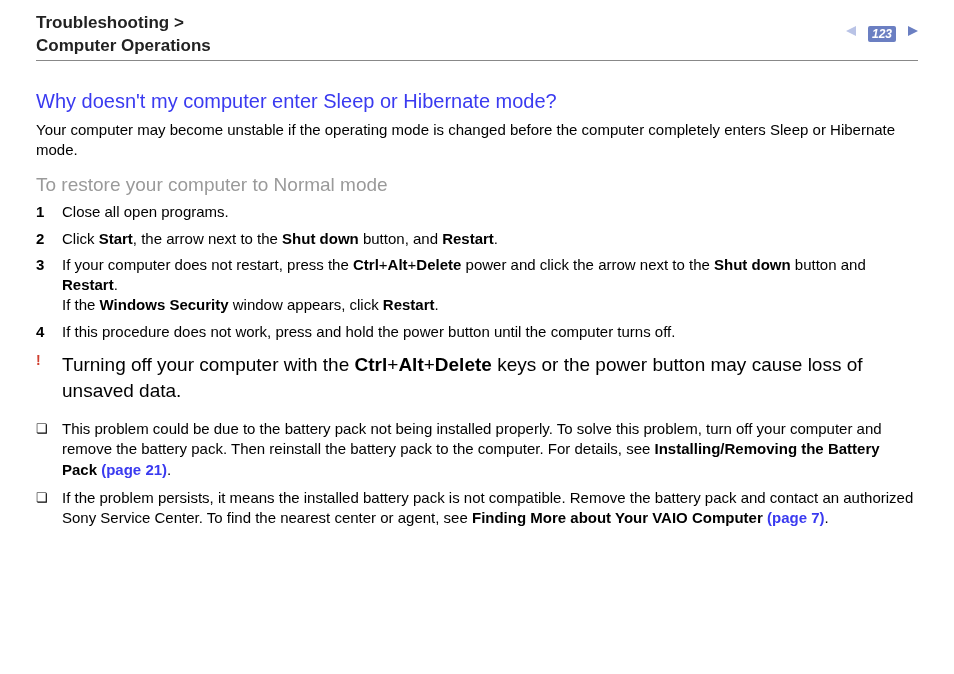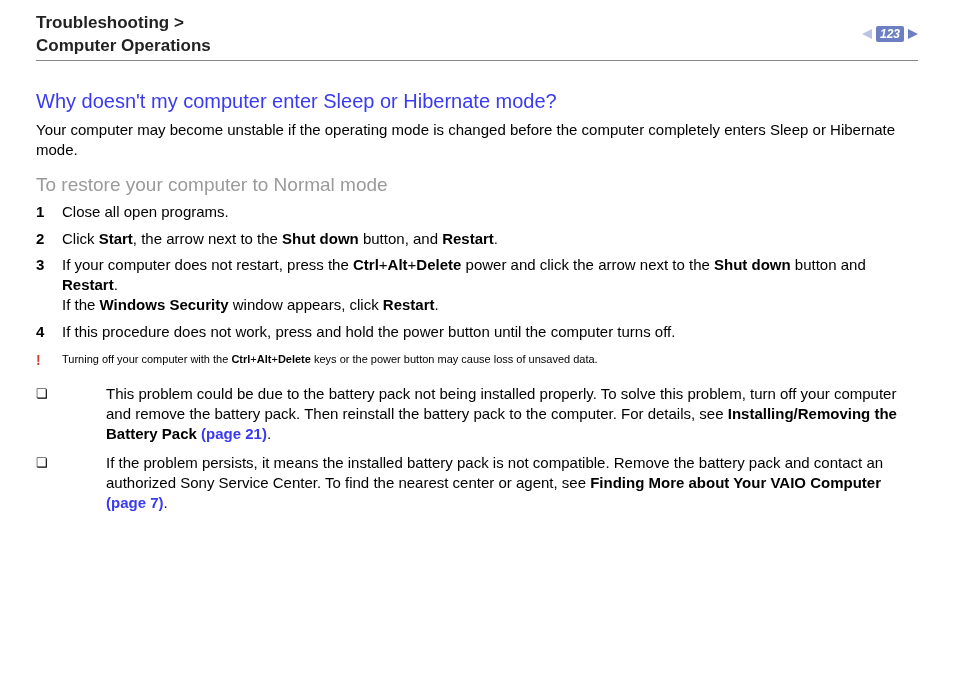--- a/index.html
+++ b/index.html
@@ -22,22 +22,22 @@
     margin-bottom: 24px;
   }
   .breadcrumb {
     font-size: 17px;
     font-weight: bold;
     line-height: 1.35;
     color: #222;
   }
   .pagenum-wrap {
     display: flex;
-    align-items: center;
-    gap: 4px;
+    align-items: flex-start;
+    gap: 12px;
     padding-top: 14px;
   }
   .arrow-left, .arrow-right {
     width: 0;
     height: 0;
     border-top: 5px solid transparent;
     border-bottom: 5px solid transparent;
   }
   .arrow-left {
     border-right: 10px solid #b9c3e6;
@@ -99,21 +99,21 @@
   }
   .warn-mark {
     width: 26px;
     flex-shrink: 0;
     color: #d04030;
     font-weight: bold;
     font-size: 14px;
   }
   .warn-text {
     font-family: Arial, Helvetica, sans-serif;
-    font-size: 11px;
+    font-size: 19px;
     line-height: 1.35;
   }
   ul.bullets {
     list-style: none;
     padding: 0;
     margin: 8px 0;
   }
   ul.bullets > li {
     display: flex;
     align-items: flex-start;
@@ -122,21 +122,20 @@
     line-height: 1.35;
   }
   ul.bullets .mark {
     width: 26px;
     flex-shrink: 0;
     font-size: 13px;
     padding-top: 1px;
   }
   ul.bullets .body {
     flex: 1;
-    margin-left: 44px;
   }
   .b { font-weight: bold; }
   .link { color: #3a3af0; font-weight: bold; }
 </style>
 </head>
 <body>
 
 <div class="page">
   <div class="header">
     <div class="breadcrumb">

